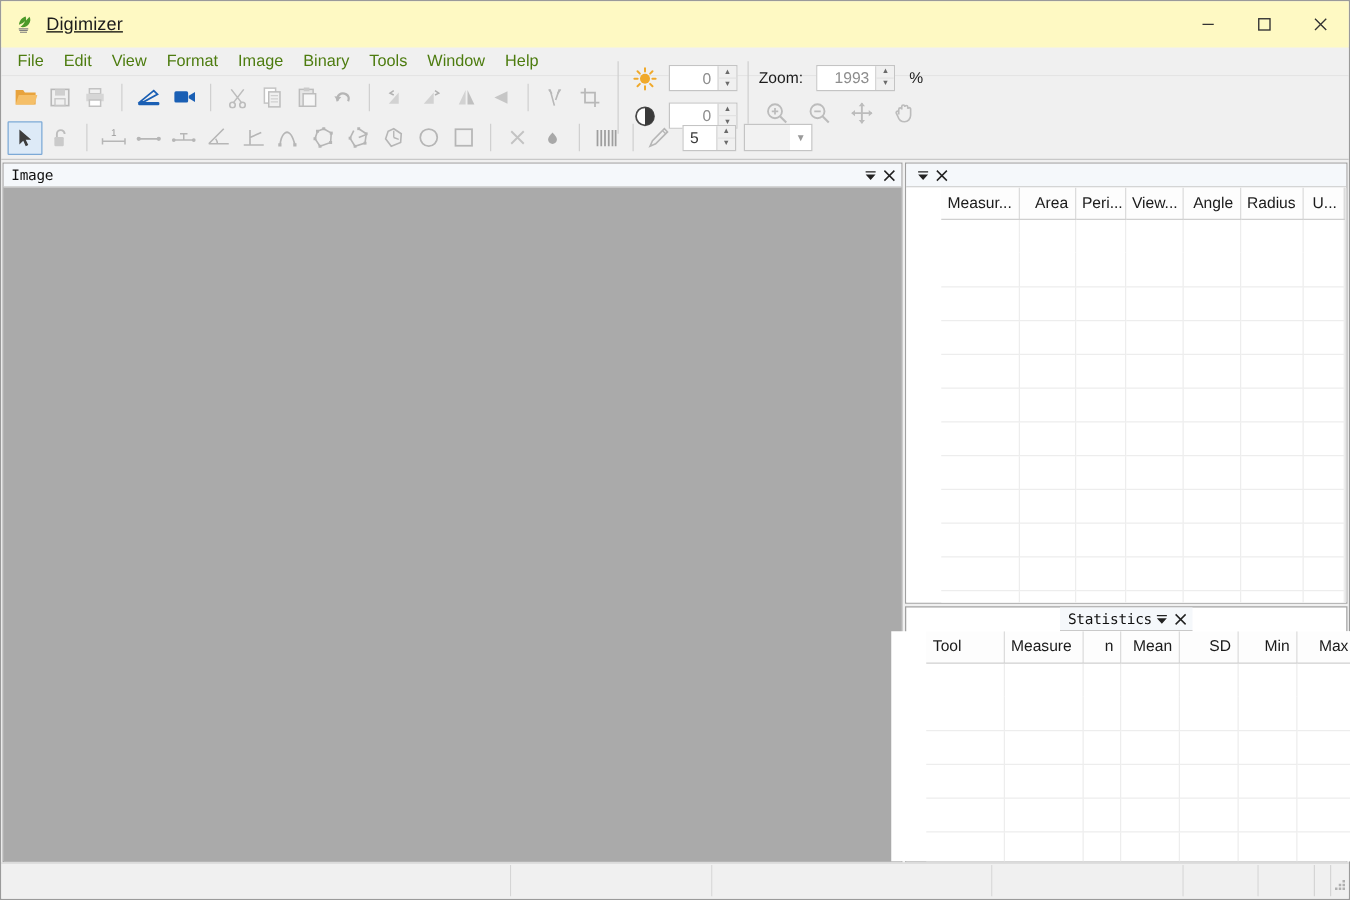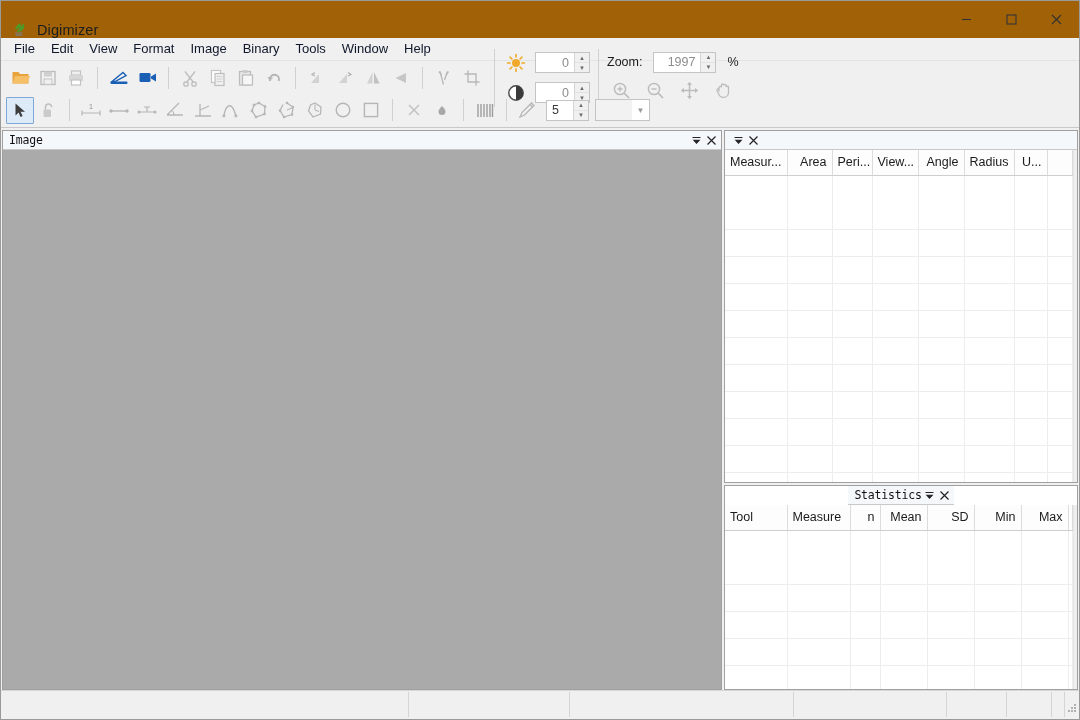--- a/index.html
+++ b/index.html
@@ -15,25 +15,26 @@
     position: relative;
     background: #f0f0f0;
     display: flex;
     flex-direction: column;
     border: 1px solid #9a9a9a;
   }
 
   
   .titlebar {
     height: 37px;
-    background: #a16207;
+    background: #fef9c3;
     display: flex;
-    align-items: flex-end;
+    align-items: center;
     flex: 0 0 auto;
     position: relative;
+    text-decoration: underline;
   }
   .title-left {
     display: flex; align-items: center;
     padding-left: 11px;
     gap: 8px;
   }
   .app-icon { width: 17px; height: 17px; display: block; }
   .app-title {
     font-size: 14.5px;
     color: #1d1d1d;
@@ -55,21 +56,21 @@
     height: 23px;
     background: #f0f0f0;
     display: flex;
     align-items: center;
     padding-left: 5px;
     flex: 0 0 auto;
     border-bottom: 1px solid #e4e4e4;
   }
   .menu-item {
     font-size: 13px;
-    color: #0f172a;
+    color: #4d7c0f;
     padding: 2px 8px 3px 8px;
     line-height: 16px;
     white-space: nowrap;
   }
 
   
   .toolbars {
     flex: 0 0 auto;
     background: #f0f0f0;
     border-bottom: 1px solid #c8c8c8;
@@ -212,20 +213,21 @@
   .meas-panel { flex: 0 0 353px; margin-bottom: 2px; }
   .stats-panel { flex: 1 1 auto; align-items: center; }
 
   
   .grid-wrap {
     flex: 1 1 auto;
     overflow: hidden;
     background: #fff;
     position: relative;
     display: flex;
+    padding-left: 28px;
   }
   table.grid {
     border-collapse: collapse;
     width: 100%;
     table-layout: fixed;
   }
   table.grid th {
     height: 25px;
     background: #fdfdfd;
     border-right: 1px solid #dcdcdc;
@@ -459,21 +461,21 @@
           </span>
         </div>
       </div>
 
       <div class="tsep tall"></div>
 
       <div class="vstack">
         <div class="hrow">
           <span class="ctl-label">Zoom:</span>
           <span class="spin">
-            <span class="val wide">1997</span>
+            <span class="val wide">1993</span>
             <span class="arrows">
               <div>▲</div>
               <div>▼</div>
             </span>
           </span>
           <span class="ctl-suffix">%</span>
         </div>
         <div class="hrow">
           <span class="tbtn">
             <svg width="19" height="19" viewBox="0 0 19 19">

